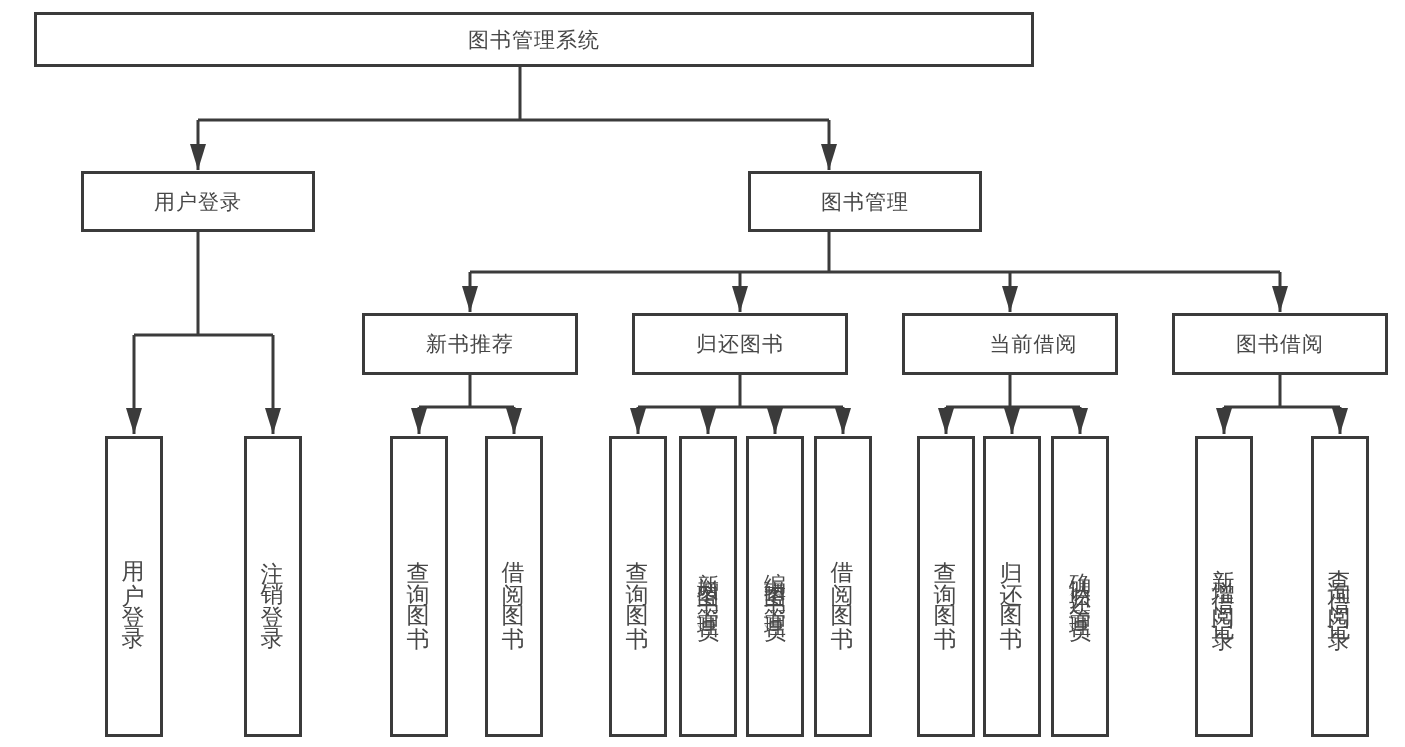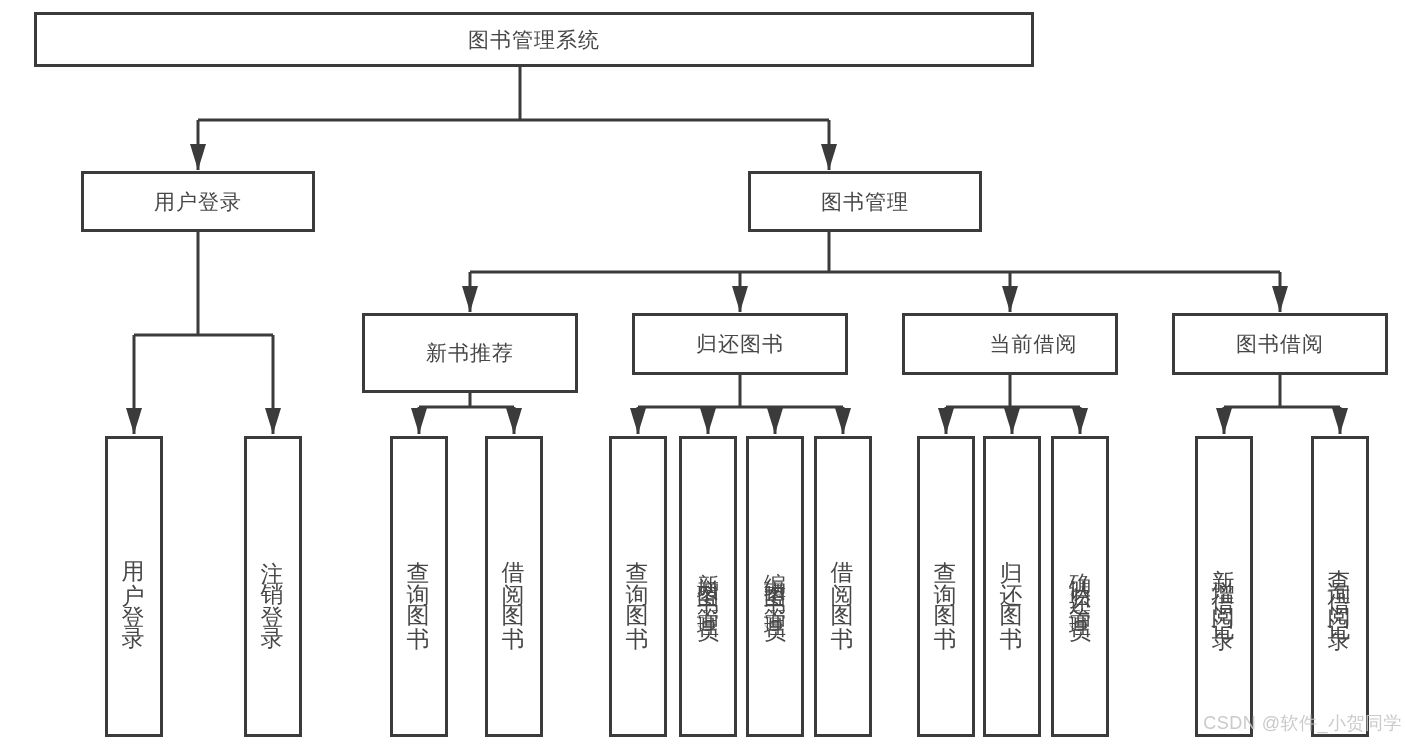--- a/index.html
+++ b/index.html
@@ -92,21 +92,21 @@
       <line x1="1224" y1="407" x2="1224" y2="434" marker-end="url(#arw)"></line>
       <line x1="1340" y1="407" x2="1340" y2="434" marker-end="url(#arw)"></line>
     </g>
   </svg>
 
   <div class="box h" style="left:20px; top:12px; width:1000px; height:55px;margin-left:14px;">图书管理系统</div>
 
   <div class="box h" style="left:81px; top:171px; width:234px; height:61px;">用户登录</div>
   <div class="box h" style="left:748px; top:171px; width:234px; height:61px;">图书管理</div>
 
-  <div class="box h" style="left:362px; top:313px; width:216px; height:80px;">新书推荐</div>
+  <div class="box h" style="left:362px; top:313px; width:216px; height:62px;">新书推荐</div>
   <div class="box h" style="left:632px; top:313px; width:216px; height:62px;">归还图书</div>
   <div class="box h" style="left:902px; top:313px; width:216px; height:62px;padding-left:47px;">当前借阅</div>
   <div class="box h" style="left:1172px; top:313px; width:216px; height:62px;">图书借阅</div>
 
   <div class="box v ls4" style="left:105px; top:436px; width:58px; height:301px;">用户登录</div>
   <div class="box v ls4" style="left:244px; top:436px; width:58px; height:301px;">注销登录</div>
 
   <div class="box v ls4" style="left:390px; top:436px; width:58px; height:301px;">查询图书</div>
   <div class="box v ls4" style="left:485px; top:436px; width:58px; height:301px;">借阅图书</div>
 
@@ -115,15 +115,14 @@
   <div class="box v ls9" style="left:746px; top:436px; width:58px; height:301px;">编辑图书（管理员）</div>
   <div class="box v ls4" style="left:814px; top:436px; width:58px; height:301px;">借阅图书</div>
 
   <div class="box v ls4" style="left:917px; top:436px; width:58px; height:301px;">查询图书</div>
   <div class="box v ls4" style="left:983px; top:436px; width:58px; height:301px;">归还图书</div>
   <div class="box v ls9" style="left:1051px; top:436px; width:58px; height:301px;">确认归还（管理员）</div>
 
   <div class="box v ls6" style="left:1195px; top:436px; width:58px; height:301px;">新增借阅记录</div>
   <div class="box v ls6" style="left:1311px; top:436px; width:58px; height:301px;">查询借阅记录</div>
 
-  <div class="watermark">CSDN @软件_小贺同学</div>
 
 </div>
 
 </body></html>

